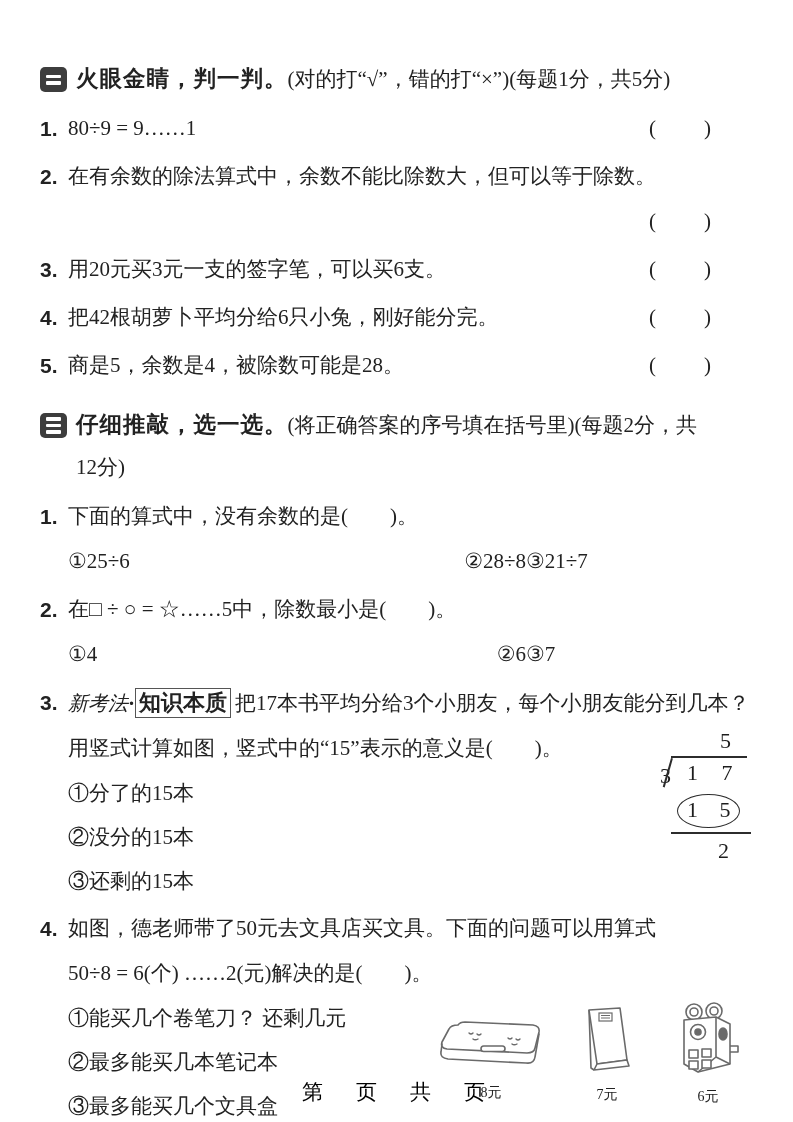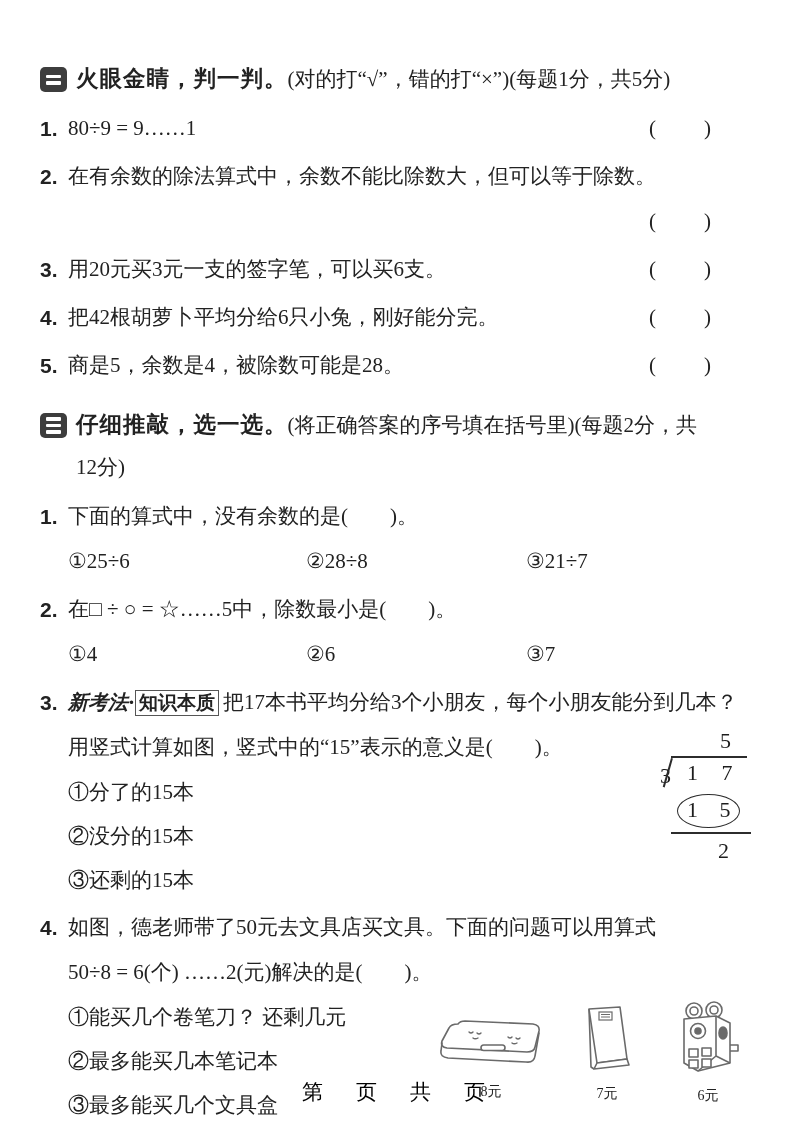--- a/index.html
+++ b/index.html
@@ -61,33 +61,33 @@
     margin-left: auto;
     padding-right: 42px;
     white-space: pre;
     letter-spacing: 2px;
   }
   .bracket-line { text-align: right; line-height: 45px; }
 
   
   .opts3 { display: flex; line-height: 45px; }
   .opts3 .opt:nth-child(1) { width: 238px; }
-  .opts3 .opt:nth-child(2) { width: 220px; }
+  .opts3 .opt:nth-child(2) { width: 220px; text-align: right; }
   .opt-stack .opt { line-height: 44px; }
 
   
   .badge { white-space: nowrap; margin-right: 4px; }
   .badge-bold {
     font-family: "Liberation Sans", "DejaVu Sans", sans-serif;
-    font-weight: 700; font-style: italic; font-size: 20px;
+    font-weight: 400; font-style: italic; font-size: 20px;
   }
   .badge-dot { font-weight: 700; }
   .badge-boxed {
     font-family: Liberation Sans, sans-serif;
-    font-weight: 700; font-size: 19px;
+    font-weight: 700; font-size: 22px;
     border: 1.3px solid #555;
     padding: 1px 3px 2px;
   }
 
   
   .longdiv {
     position: absolute; right: 4px; top: 46px;
     font-size: 22px; line-height: 30px;
     color: #1d1d1d;
   }

